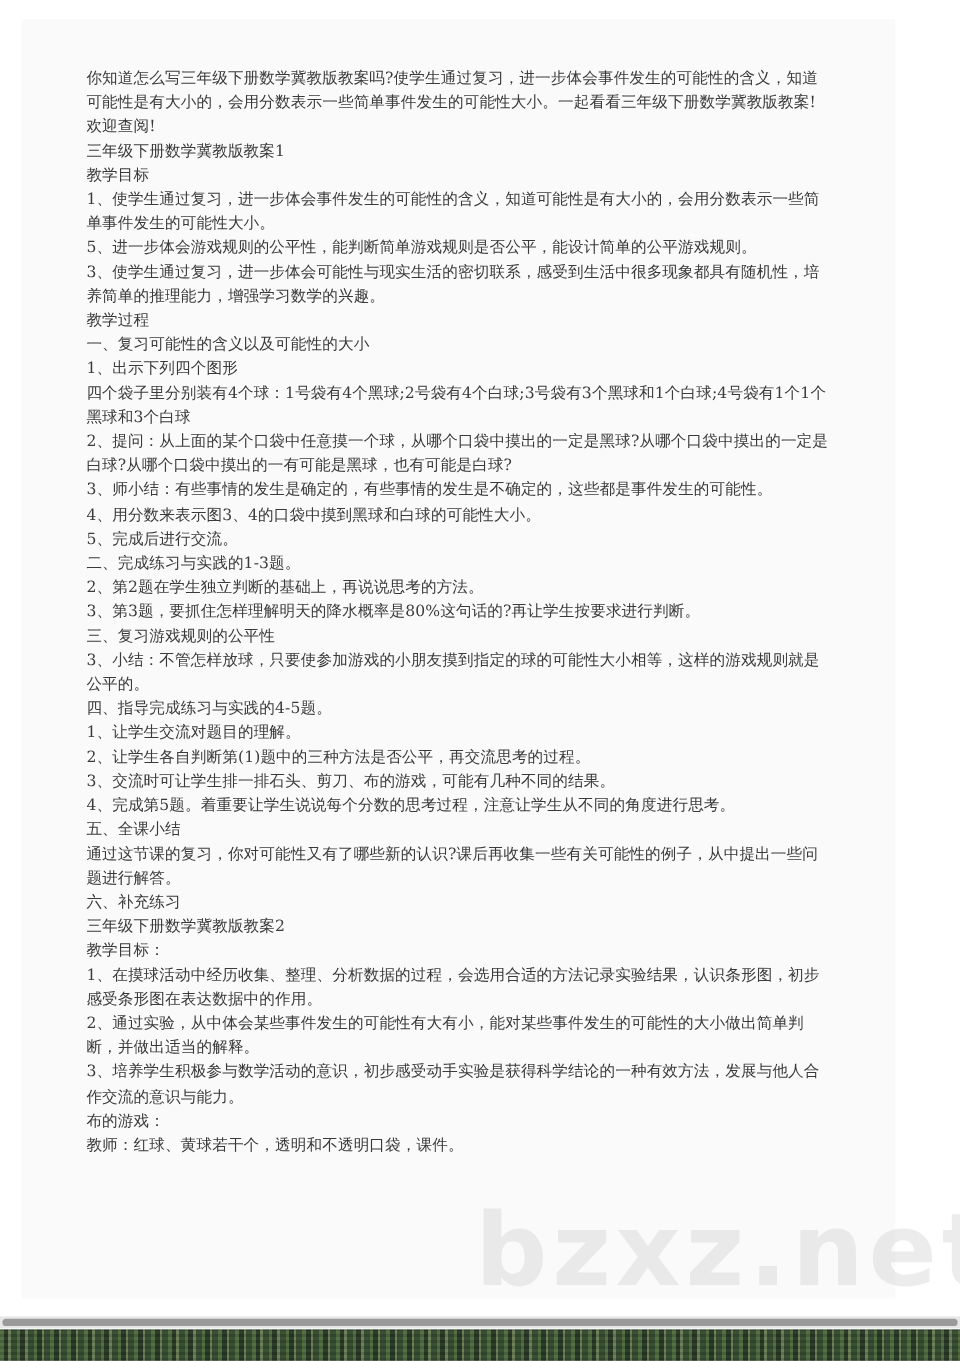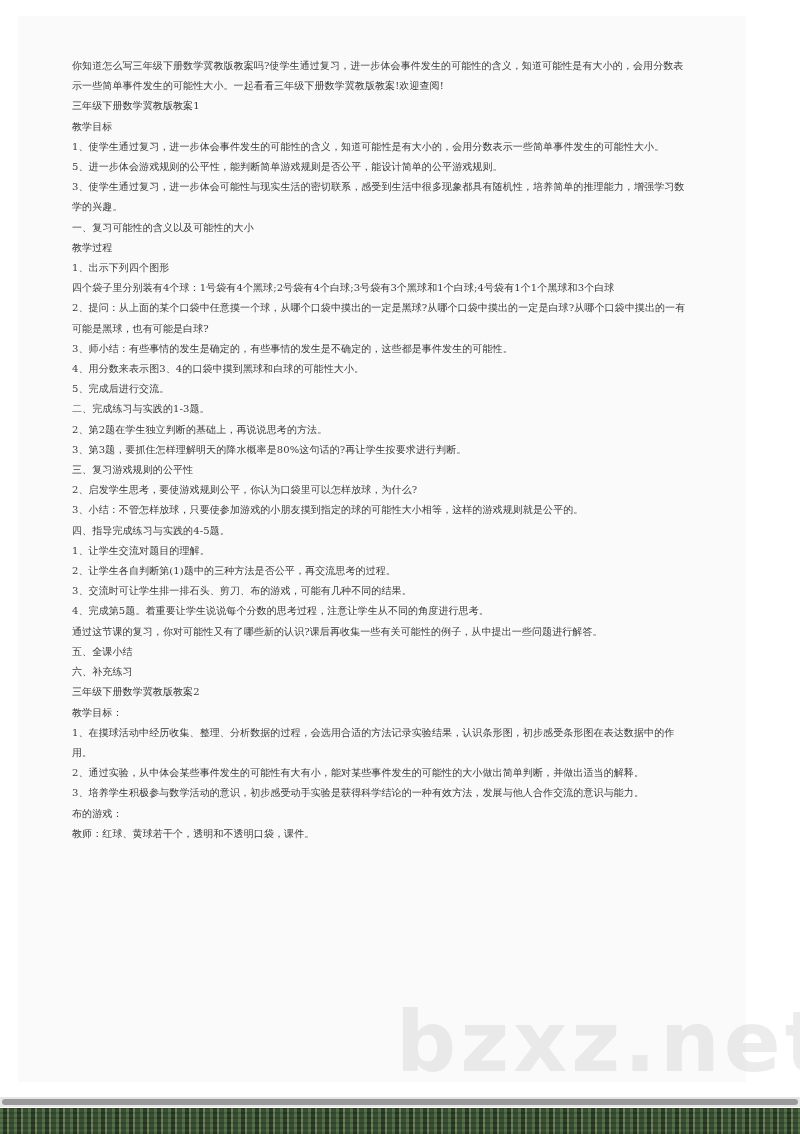--- a/index.html
+++ b/index.html
@@ -7,21 +7,21 @@
     width: 800px; height: 1134px; overflow: hidden;
     background: #ffffff; position: relative;
     font-family: "DejaVu Serif", "Liberation Serif", serif;
   }
   .page {
     position: absolute; left: 18px; top: 16px; width: 728px; height: 1066px;
     background: #fafafa;
   }
   .content {
     position: absolute; left: 54px; top: 40px; width: 620px;
-    color: #3a3a3a; font-size: 10px; line-height: 20.2px;
+    color: #3a3a3a; font-size: 13px; line-height: 20.2px;
     letter-spacing: 0.1px;
   }
   .content p { margin: 0; }
   .watermark {
     position: absolute; left: 396px; top: 1000px;
     font-family: "DejaVu Sans", "Liberation Sans", sans-serif;
     font-weight: bold; font-size: 84px; line-height: 84px;
     color: rgba(200,200,200,0.35); letter-spacing: 4px;
     pointer-events: none;
   }
@@ -45,41 +45,40 @@
 <body>
 
 <div class="page">
   <div class="content">
     <p>你知道怎么写三年级下册数学冀教版教案吗?使学生通过复习，进一步体会事件发生的可能性的含义，知道可能性是有大小的，会用分数表示一些简单事件发生的可能性大小。一起看看三年级下册数学冀教版教案!欢迎查阅!</p>
     <p>三年级下册数学冀教版教案1</p>
     <p>教学目标</p>
     <p>1、使学生通过复习，进一步体会事件发生的可能性的含义，知道可能性是有大小的，会用分数表示一些简单事件发生的可能性大小。</p>
     <p>5、进一步体会游戏规则的公平性，能判断简单游戏规则是否公平，能设计简单的公平游戏规则。</p>
     <p>3、使学生通过复习，进一步体会可能性与现实生活的密切联系，感受到生活中很多现象都具有随机性，培养简单的推理能力，增强学习数学的兴趣。</p>
+    <p>教学过程</p>
     <p>一、复习可能性的含义以及可能性的大小</p>
-    <p>教学过程</p>
     <p>1、出示下列四个图形</p>
     <p>四个袋子里分别装有4个球：1号袋有4个黑球;2号袋有4个白球;3号袋有3个黑球和1个白球;4号袋有1个1个黑球和3个白球</p>
     <p>2、提问：从上面的某个口袋中任意摸一个球，从哪个口袋中摸出的一定是黑球?从哪个口袋中摸出的一定是白球?从哪个口袋中摸出的一有可能是黑球，也有可能是白球?</p>
     <p>3、师小结：有些事情的发生是确定的，有些事情的发生是不确定的，这些都是事件发生的可能性。</p>
     <p>4、用分数来表示图3、4的口袋中摸到黑球和白球的可能性大小。</p>
     <p>5、完成后进行交流。</p>
     <p>二、完成练习与实践的1-3题。</p>
     <p>2、第2题在学生独立判断的基础上，再说说思考的方法。</p>
     <p>3、第3题，要抓住怎样理解明天的降水概率是80%这句话的?再让学生按要求进行判断。</p>
     <p>三、复习游戏规则的公平性</p>
-    <p>2、启发学生思考，要使游戏规则公平，你认为口袋里可以怎样放球，为什么?</p>
     <p>3、小结：不管怎样放球，只要使参加游戏的小朋友摸到指定的球的可能性大小相等，这样的游戏规则就是公平的。</p>
     <p>四、指导完成练习与实践的4-5题。</p>
     <p>1、让学生交流对题目的理解。</p>
     <p>2、让学生各自判断第(1)题中的三种方法是否公平，再交流思考的过程。</p>
     <p>3、交流时可让学生排一排石头、剪刀、布的游戏，可能有几种不同的结果。</p>
     <p>4、完成第5题。着重要让学生说说每个分数的思考过程，注意让学生从不同的角度进行思考。</p>
+    <p>五、全课小结</p>
     <p>通过这节课的复习，你对可能性又有了哪些新的认识?课后再收集一些有关可能性的例子，从中提出一些问题进行解答。</p>
-    <p>五、全课小结</p>
     <p>六、补充练习</p>
     <p>三年级下册数学冀教版教案2</p>
     <p>教学目标：</p>
     <p>1、在摸球活动中经历收集、整理、分析数据的过程，会选用合适的方法记录实验结果，认识条形图，初步感受条形图在表达数据中的作用。</p>
     <p>2、通过实验，从中体会某些事件发生的可能性有大有小，能对某些事件发生的可能性的大小做出简单判断，并做出适当的解释。</p>
     <p>3、培养学生积极参与数学活动的意识，初步感受动手实验是获得科学结论的一种有效方法，发展与他人合作交流的意识与能力。</p>
     <p>布的游戏：</p>
     <p>教师：红球、黄球若干个，透明和不透明口袋，课件。</p>
   </div>
 </div>

